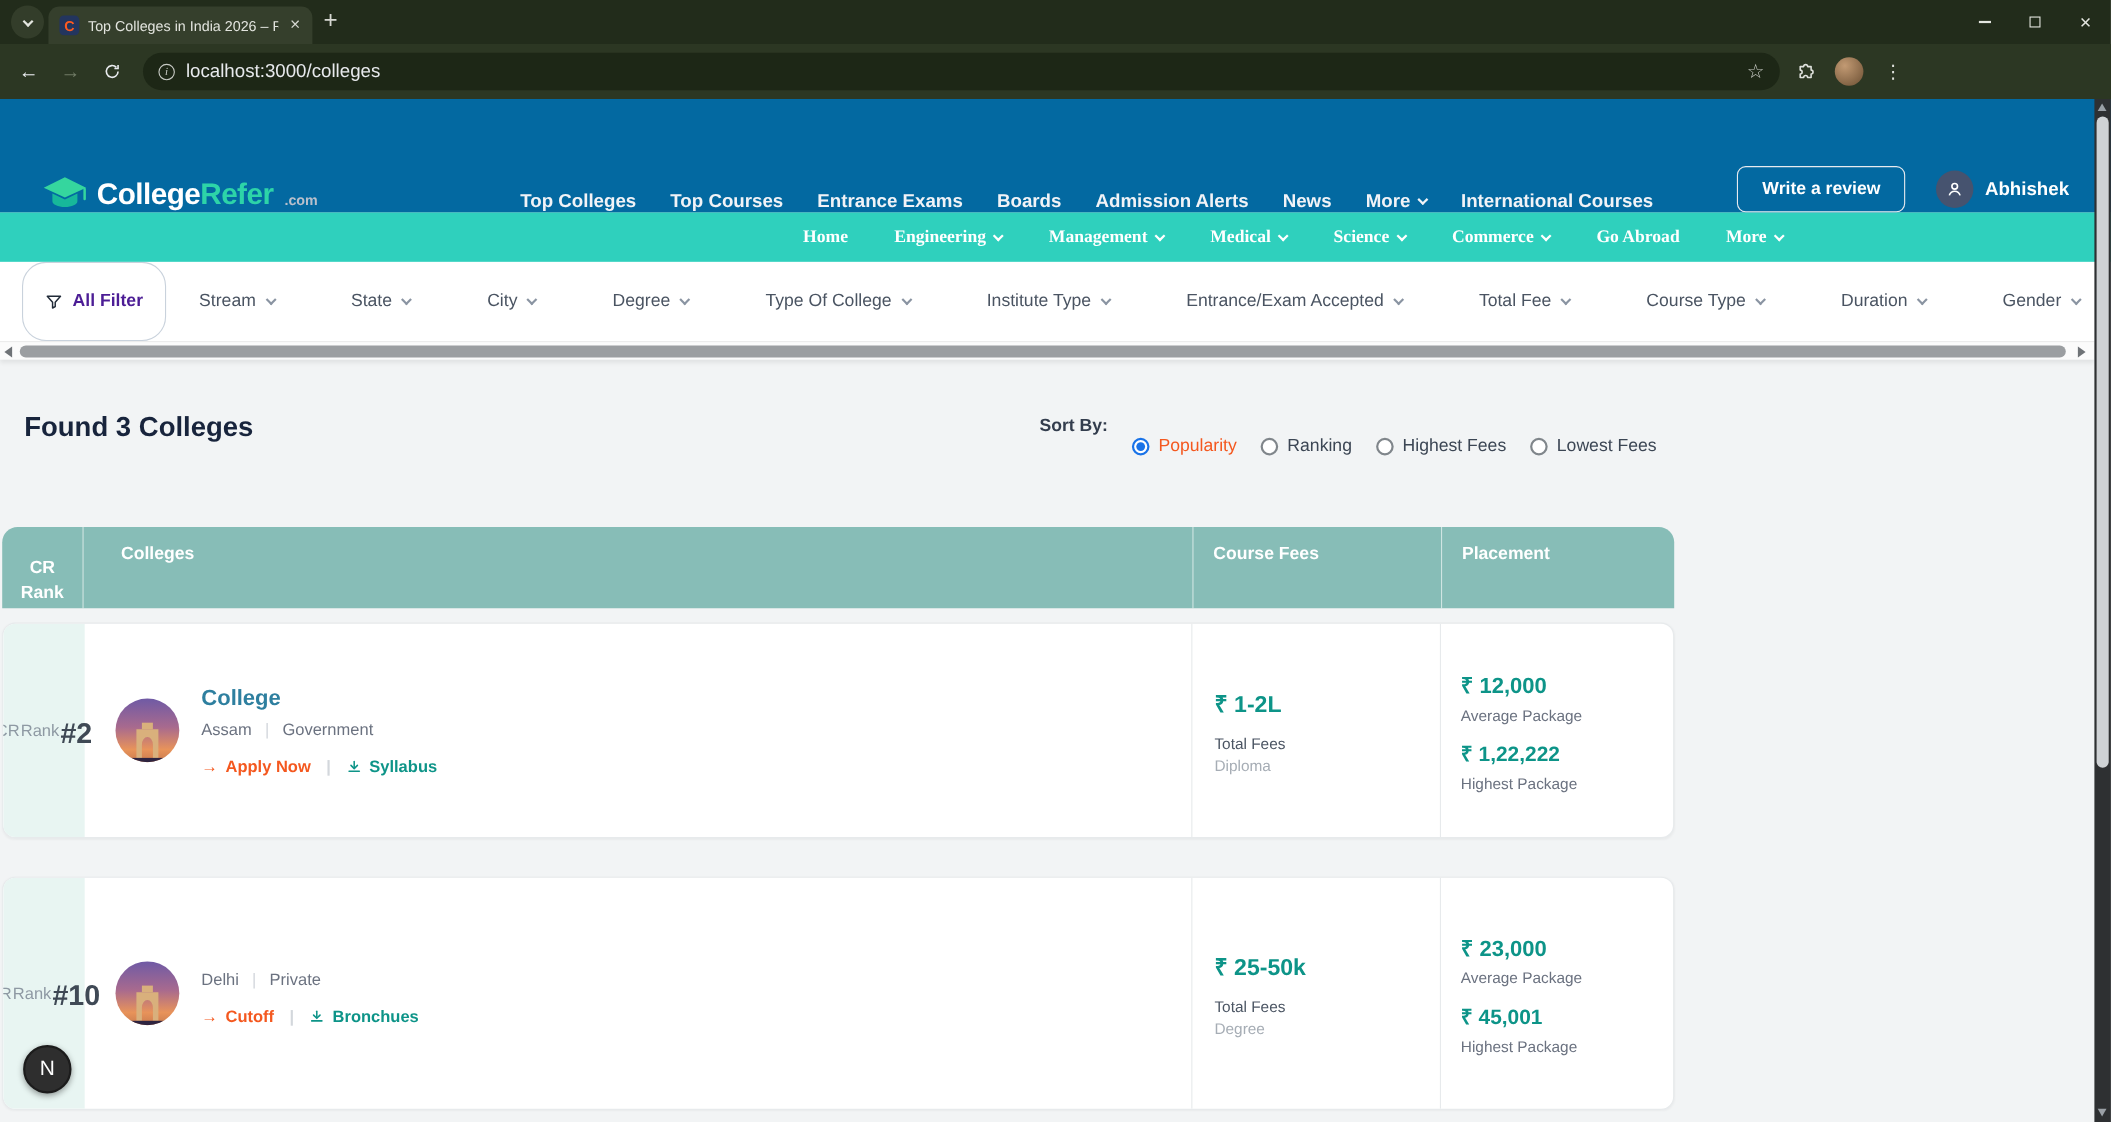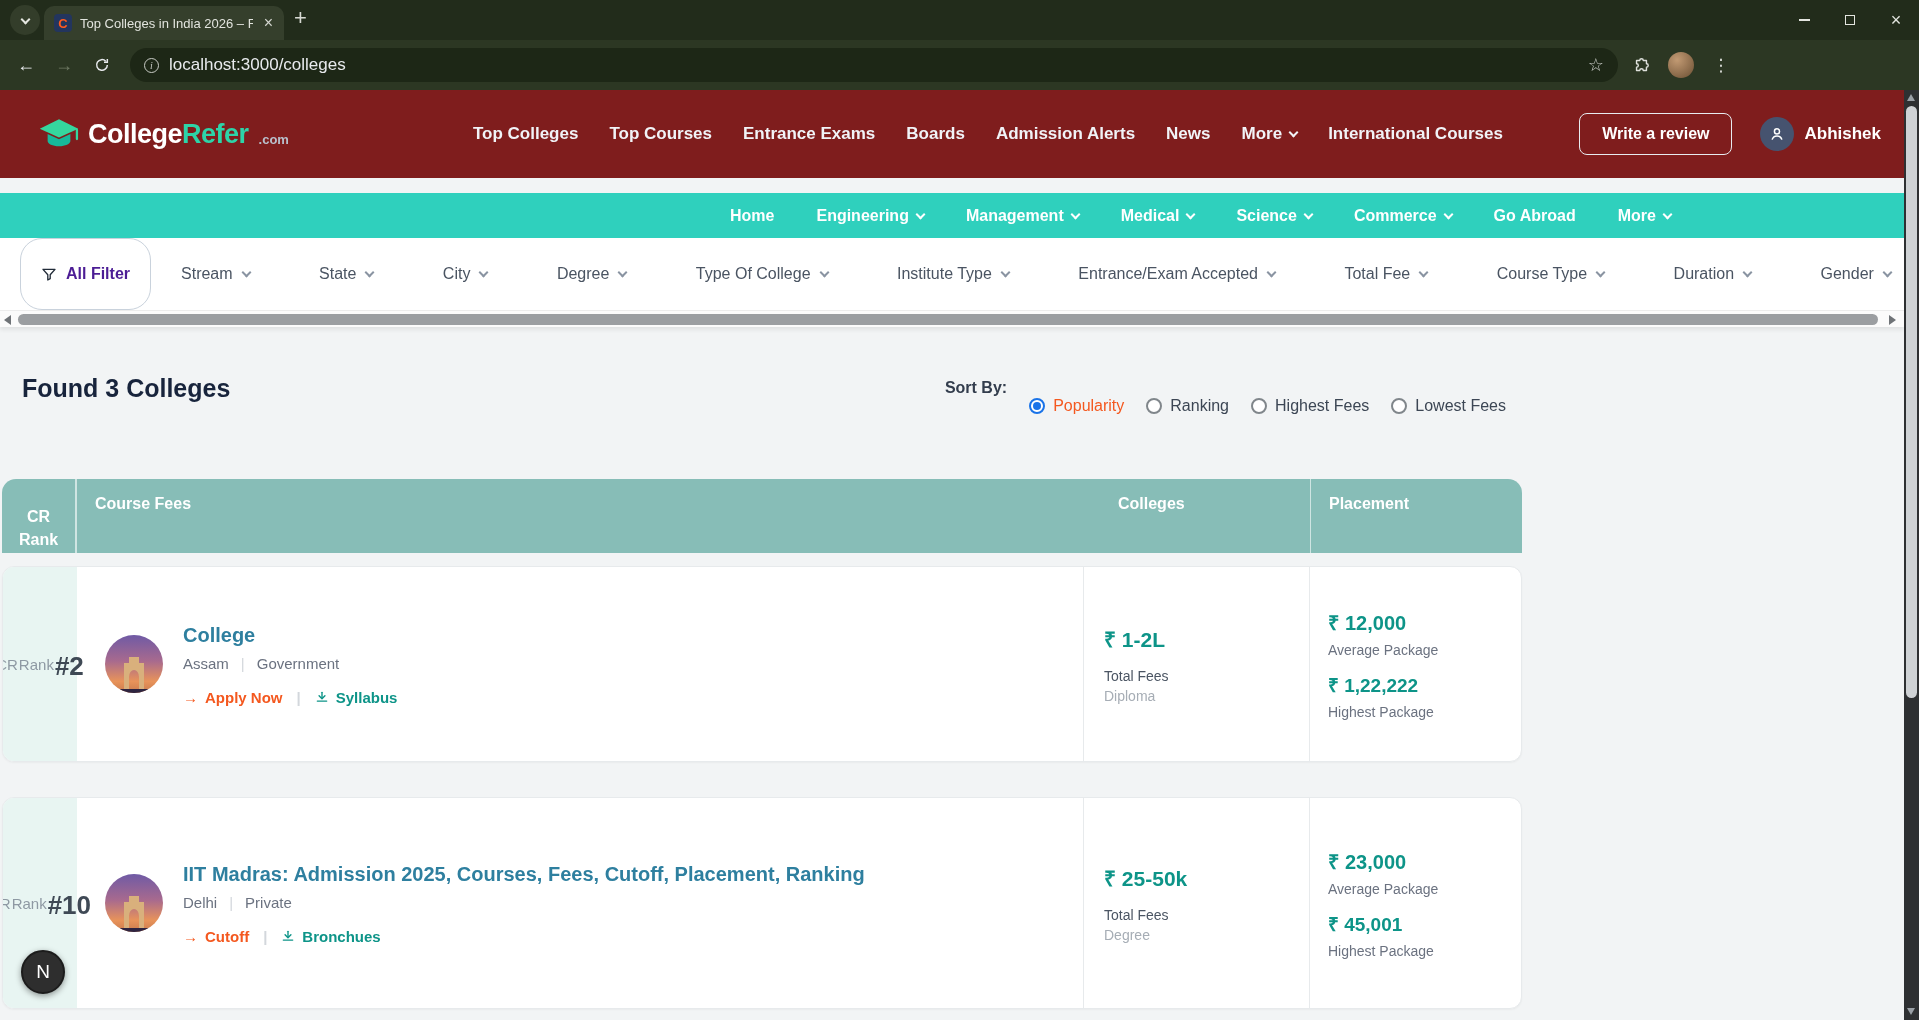--- a/index.html
+++ b/index.html
@@ -24,37 +24,37 @@
   .navbtn.fwd { color:#6f7a64; }
   .urlpill { flex:0 0 1488px; height:34px; margin-left:6px; border-radius:17px; background:#1d2716; display:flex; align-items:center; padding:0 14px; gap:10px; }
   .info-ic { width:15px; height:15px; border:1.5px solid #c8cbc5; border-radius:50%; color:#c8cbc5; font-size:10px; font-style:italic; font-family:"Liberation Serif",serif; display:flex; align-items:center; justify-content:center; }
   .url-text { color:#e8eaed; font-size:17px; }
   .star { margin-left:auto; color:#c8cbc5; font-size:18px; cursor:pointer; }
   .tool-ic { width:34px; height:34px; display:flex; align-items:center; justify-content:center; cursor:pointer; }
   .avatar-br { width:26px; height:26px; border-radius:50%; background:radial-gradient(circle at 35% 30%, #c29a73, #6b4f33); }
   .kebab { color:#dfe1dc; font-size:17px; letter-spacing:0; }
 
   
-  .site-header { position:absolute; top:90px; left:0; width:1919px; height:88px; background:#7f1d1d; display:flex; align-items:center; padding:0 38px; z-index:40; }
+  .site-header { position:absolute; top:90px; left:0; width:1919px; height:103px; background:#0369a1; display:flex; align-items:flex-end; padding:0 38px; z-index:40; }
   .logo { display:flex; align-items:center; gap:8px; cursor:pointer; }
   .logo-text { font-size:27px; font-weight:bold; color:#ffffff; letter-spacing:-0.5px; }
   .logo-text .part2 { color:#2dd4a8; }
   .logo-suffix { color:#b9c0cc; font-size:13px; font-weight:bold; margin-left:2px; align-self:flex-end; padding-bottom:4px; }
   .main-nav { display:flex; align-items:center; gap:31px; margin-left:184px; }
   .main-nav .nav-item { color:#f1f3f7; font-size:17px; font-weight:600; cursor:pointer; white-space:nowrap; display:flex; align-items:center; }
   .caret { display:inline-block; width:7px; height:7px; border-right:2px solid currentColor; border-bottom:2px solid currentColor; transform:rotate(45deg); margin-left:8px; margin-bottom:3px; }
   .hdr-right { margin-left:auto; display:flex; align-items:center; gap:28px; }
   .review-btn { border:1.5px solid #e8ebf0; border-radius:8px; background:transparent; color:#ffffff; font-size:16px; font-weight:600; padding:11px 22px; cursor:pointer; font-family:inherit; }
   .user-chip { display:flex; align-items:center; gap:10px; cursor:pointer; }
   .user-ic { width:34px; height:34px; border-radius:50%; background:#46536f; display:flex; align-items:center; justify-content:center; }
   .user-name { color:#ffffff; font-size:17px; font-weight:bold; }
 
   
   .subnav { position:absolute; top:193px; left:0; width:1919px; height:45px; background:#2fd0bd; display:flex; align-items:center; gap:42px; padding-left:730px; z-index:39; }
-  .subnav .sn-item { color:#ffffff; font-size:16px; font-weight:bold; cursor:pointer; white-space:nowrap; display:flex; align-items:center; }
+  .subnav .sn-item { color:#ffffff; font-size:16px; font-weight:bold; cursor:pointer; white-space:nowrap; display:flex; align-items:center;font-family:Liberation Serif, serif; }
 
   
   .filter-bar { position:absolute; top:238px; left:0; width:1919px; height:72px; background:#ffffff; display:flex; align-items:center; padding:0 28px 0 20px; z-index:38; }
   .all-filter { display:flex; align-items:center; gap:9px; border:1px solid #c9d2dc; border-radius:22px; padding:26px 20px; font-size:16px; font-weight:bold; color:#4c1d95; cursor:pointer; background:#fff; }
   .filter-items { flex:1; display:flex; justify-content:space-between; align-items:center; margin-left:30px; }
   .f-item { color:#4a5462; font-size:16px; cursor:pointer; display:flex; align-items:center; white-space:nowrap; }
   .f-item .caret { border-color:#8a94a2; margin-left:10px; }
 
   
   .hscroll { position:absolute; top:310px; left:0; width:1904px; height:17px; background:#fbfbfb; border-top:1px solid #ececec; box-shadow:0 3px 4px rgba(0,0,0,.07); z-index:37; }
@@ -315,22 +315,22 @@
         </span>
       <span class="sort-opt">
           <span class="radio"></span>
           <span>Lowest Fees</span>
         </span>
     </div>
   </div>
 
   <div class="table-header grid4">
     <div class="th-cell th-rank">CR Rank</div>
+    <div class="th-cell th-colleges">Colleges</div>
     <div class="th-cell th-fees">Course Fees</div>
-    <div class="th-cell th-colleges">Colleges</div>
     <div class="th-cell th-place">Placement</div>
   </div>
 
   <div class="card h1 grid4">
     <div class="rank-cell">
       <span class="rank-pre">CR</span>
       <span class="rank-pre">Rank</span>
       <span class="rank-num">#2</span>
     </div>
     <div class="college-cell">
@@ -387,21 +387,20 @@
     </div>
     <div class="college-cell">
       <div class="clg-logo">
         <svg width="44" height="38" viewBox="0 0 44 38">
           <path fill-rule="evenodd" fill="#d9b07c" d="M12 8 h20 v26 h-20 z M17 34 v-12 a5 7 0 0 1 10 0 v12 z"></path>
           <rect x="17" y="2" width="10" height="6" fill="#d9b07c"></rect>
           <rect x="6" y="34" width="32" height="4" fill="#2e2440"></rect>
         </svg>
       </div>
       <div class="clg-info">
-        <span class="clg-title">IIT Madras: Admission 2025, Courses, Fees, Cutoff, Placement, Ranking</span>
         <span class="clg-sub">
           <span>Delhi</span>
           <span class="sub-sep">|</span>
           <span>Private</span>
         </span>
         <span class="clg-links">
           <span class="lnk-orange">
               <span>→</span>
               <span>Cutoff</span>
             </span>

